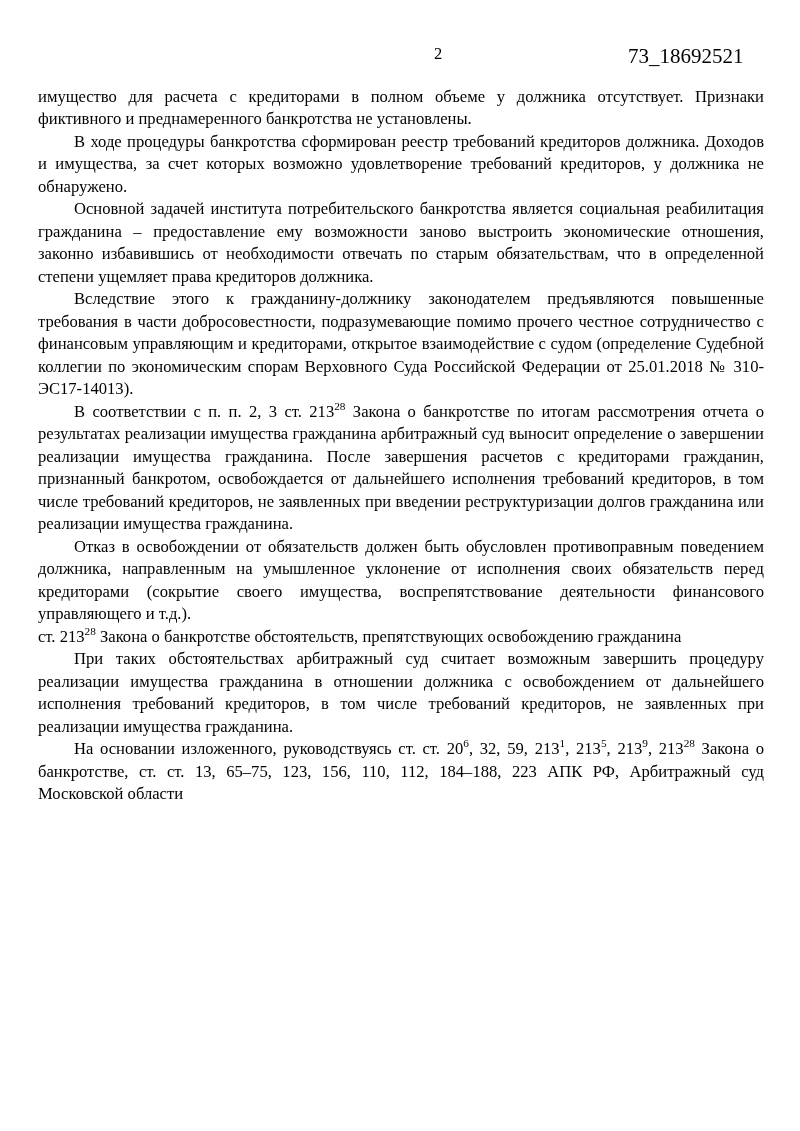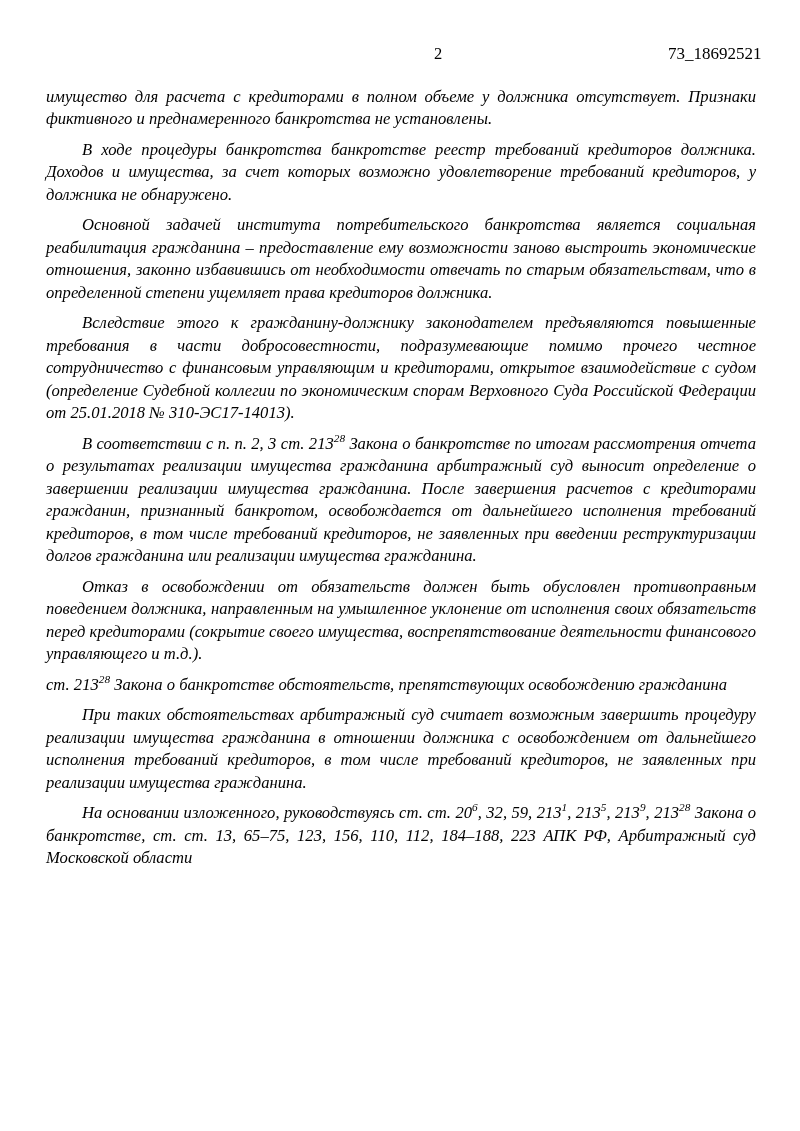--- a/index.html
+++ b/index.html
@@ -29,35 +29,34 @@
     margin-bottom: 16px;
   }
   .header .page-number {
     position: absolute;
     left: 396px;
     top: 0;
     font-size: 16.5px;
   }
   .header .doc-code {
     position: absolute;
-    left: 630px;
+    left: 590px;
     top: 0;
-    font-size: 17px;
+    font-size: 21px;
   }
   .body-text {
     font-size: 16.6px;
     line-height: 1.355;
     text-align: justify;
     text-justify: inter-word;
   }
   .body-text p {
-    margin: 8px;
+    margin: 0;
     padding: 0;
     text-align: justify;
-    font-style: italic;
   }
   .indent {
     text-indent: 36px;
   }
   .noindent {
     text-indent: 0;
   }
   sup {
     font-size: 0.68em;
     vertical-align: super;
@@ -72,21 +71,21 @@
 
 <div class="page">
 
   <div class="header">
     <span class="page-number">2</span>
     <span class="doc-code">73_18692521</span>
   </div>
 
   <div class="body-text">
     <p class="noindent">имущество для расчета с кредиторами в полном объеме у должника отсутствует. Признаки фиктивного и преднамеренного банкротства не установлены.</p>
-    <p class="indent">В ходе процедуры банкротства банкротстве реестр требований кредиторов должника. Доходов и имущества, за счет которых возможно удовлетворение требований кредиторов, у должника не обнаружено.</p>
+    <p class="indent">В ходе процедуры банкротства сформирован реестр требований кредиторов должника. Доходов и имущества, за счет которых возможно удовлетворение требований кредиторов, у должника не обнаружено.</p>
     <p class="indent">Основной задачей института потребительского банкротства является социальная реабилитация гражданина – предоставление ему возможности заново выстроить экономические отношения, законно избавившись от необходимости отвечать по старым обязательствам, что в определенной степени ущемляет права кредиторов должника.</p>
     <p class="indent">Вследствие этого к гражданину-должнику законодателем предъявляются повышенные требования в части добросовестности, подразумевающие помимо прочего честное сотрудничество с финансовым управляющим и кредиторами, открытое взаимодействие с судом (определение Судебной коллегии по экономическим спорам Верховного Суда Российской Федерации от 25.01.2018 № 310-ЭС17-14013).</p>
     <p class="indent">В соответствии с п. п. 2, 3 ст. 213<sup>28</sup> Закона о банкротстве по итогам рассмотрения отчета о результатах реализации имущества гражданина арбитражный суд выносит определение о завершении реализации имущества гражданина. После завершения расчетов с кредиторами гражданин, признанный банкротом, освобождается от дальнейшего исполнения требований кредиторов, в том числе требований кредиторов, не заявленных при введении реструктуризации долгов гражданина или реализации имущества гражданина.</p>
     <p class="indent">Отказ в освобождении от обязательств должен быть обусловлен противоправным поведением должника, направленным на умышленное уклонение от исполнения своих обязательств перед кредиторами (сокрытие своего имущества, воспрепятствование деятельности финансового управляющего и т.д.).</p>
     <p class="noindent">ст. 213<sup>28</sup> Закона о банкротстве обстоятельств, препятствующих освобождению гражданина</p>
     <p class="indent">При таких обстоятельствах арбитражный суд считает возможным завершить процедуру реализации имущества гражданина в отношении должника с освобождением от дальнейшего исполнения требований кредиторов, в том числе требований кредиторов, не заявленных при реализации имущества гражданина.</p>
     <p class="indent">На основании изложенного, руководствуясь ст. ст. 20<sup>6</sup>, 32, 59, 213<sup>1</sup>, 213<sup>5</sup>, 213<sup>9</sup>, 213<sup>28</sup> Закона о банкротстве, ст. ст. 13, 65–75, 123, 156, 110, 112, 184–188, 223 АПК РФ, Арбитражный суд Московской области</p>
   </div>
 
 </div>

